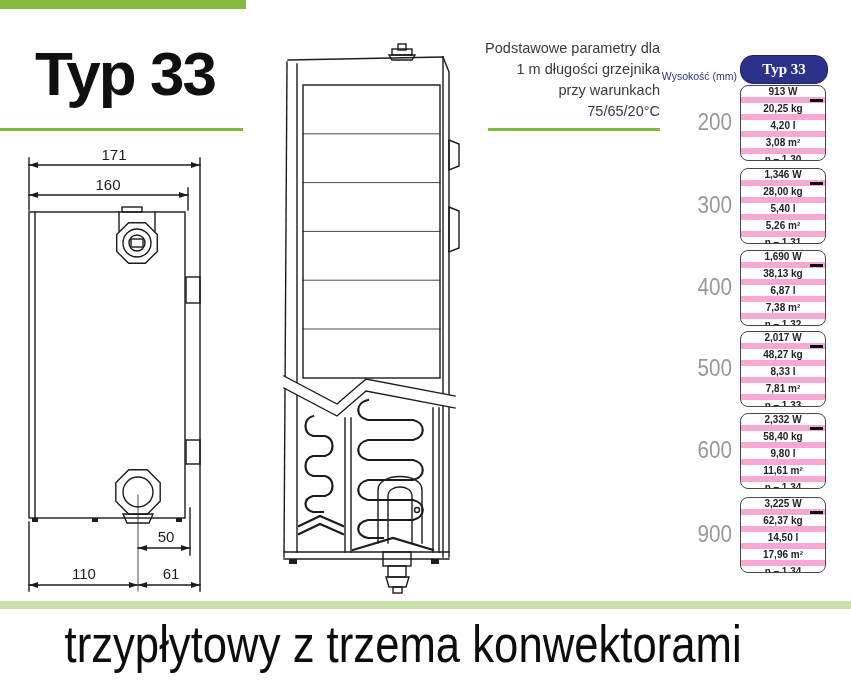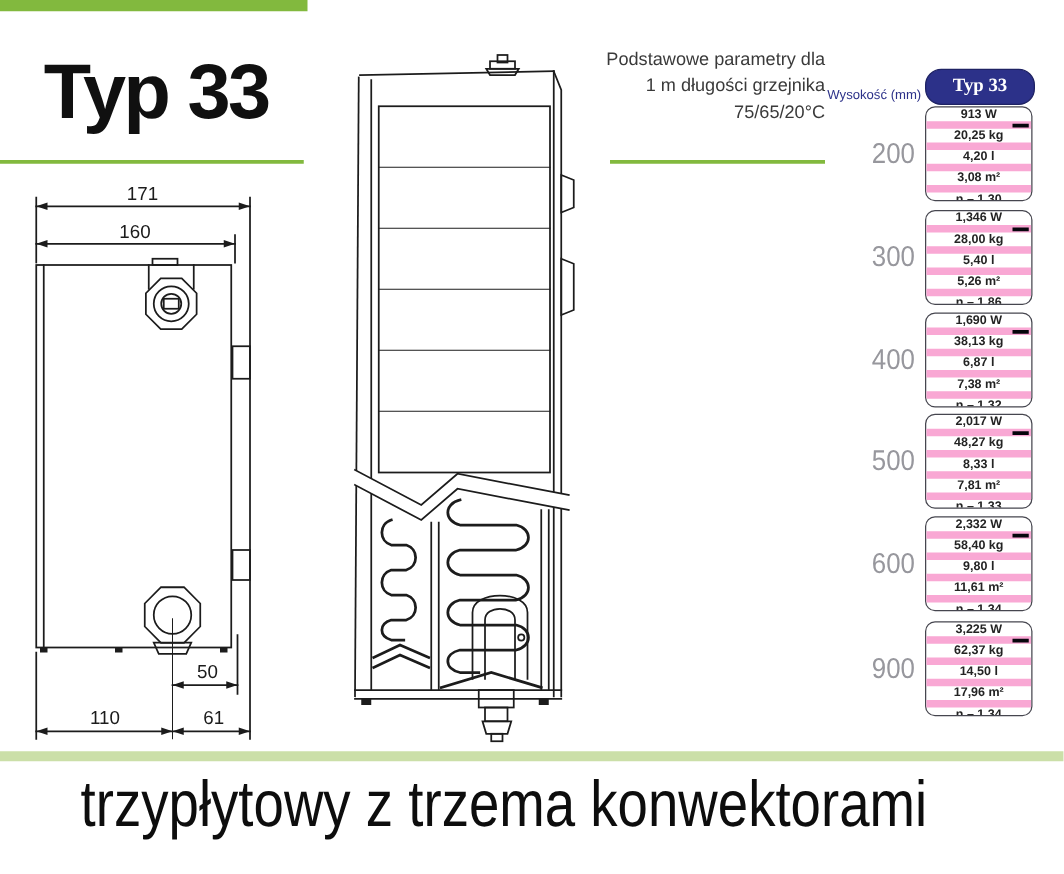--- a/index.html
+++ b/index.html
@@ -63,20 +63,21 @@
 <div class="canvas">
 
   <div class="abs topbar"></div>
   <div class="abs title">Typ 33</div>
   <div class="abs rule-left"></div>
   <div class="abs rule-right"></div>
 
   <div class="abs note">
     <div>Podstawowe parametry dla</div>
     <div>1 m długości grzejnika</div>
+    <div>przy warunkach</div>
     <div>75/65/20°C</div>
   </div>
 
   <svg class="abs side-svg" width="205" height="462" viewBox="0 0 205 462">
     <g>
       <line x1="21" y1="15" x2="21" y2="67"></line>
       <line x1="192" y1="15" x2="192" y2="448"></line>
       <line x1="21" y1="22" x2="192" y2="22"></line>
       <path class="fill" d="M21,22 L30,19 30,25 Z"></path>
       <path class="fill" d="M192,22 L183,19 183,25 Z"></path>
@@ -208,21 +209,21 @@
     <div class="pcell">n – 1,30</div>
   </div>
   <div class="height-label" style="top:109px">200</div>
 
   <div class="pgroup" style="top:168px">
     <i class="tick"></i>
     <div class="pcell">1,346 W</div>
     <div class="pcell">28,00 kg</div>
     <div class="pcell">5,40 l</div>
     <div class="pcell">5,26 m²</div>
-    <div class="pcell">n – 1,86</div>
+    <div class="pcell">n – 1,31</div>
   </div>
   <div class="height-label" style="top:192px">300</div>
 
   <div class="pgroup" style="top:250px">
     <i class="tick"></i>
     <div class="pcell">1,690 W</div>
     <div class="pcell">38,13 kg</div>
     <div class="pcell">6,87 l</div>
     <div class="pcell">7,38 m²</div>
     <div class="pcell">n – 1,32</div>

